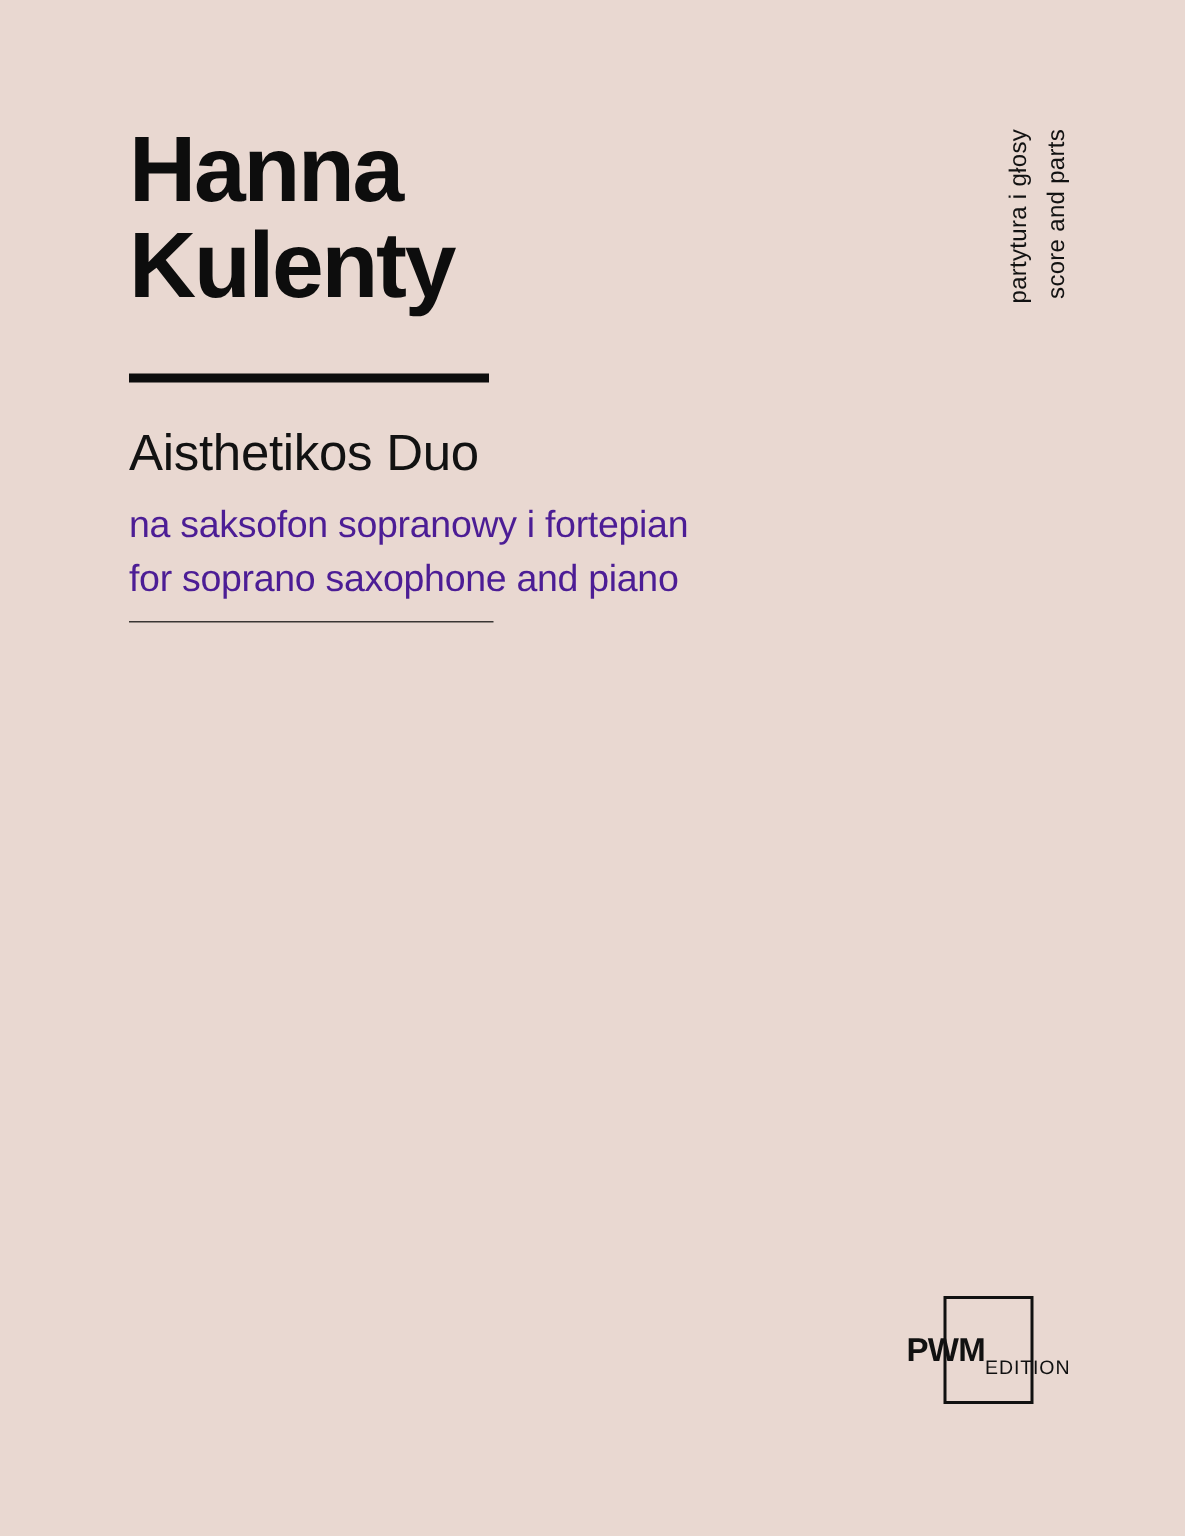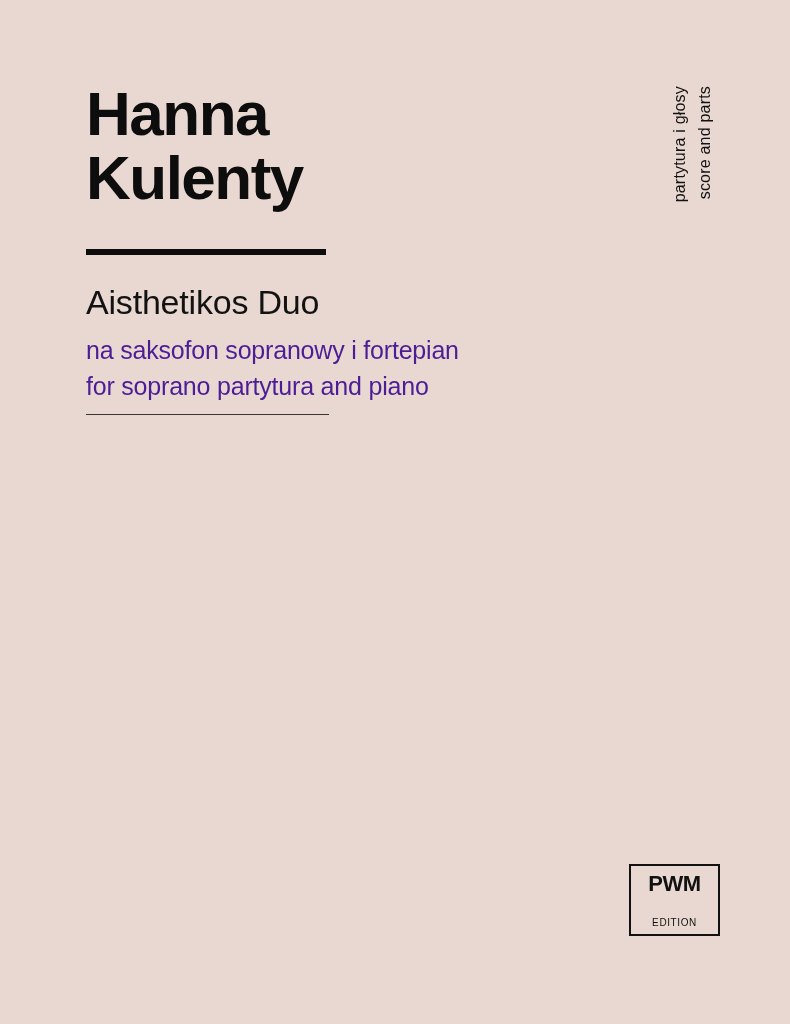--- a/index.html
+++ b/index.html
@@ -95,59 +95,58 @@
     color: #121212;
     margin-left: 7px;
     white-space: nowrap;
   }
 
   
   .logo {
     position: absolute;
     left: 629px;
     top: 864px;
-    width: 91px;
+    width: 60px;
     height: 72px;
     border: 2px solid #111111;
     box-sizing: border-box;
     display: flex;
-    flex-direction: column;
     align-items: center;
     justify-content: center;
   }
   .logo-main {
     font-weight: bold;
     font-size: 22px;
     letter-spacing: -0.5px;
     line-height: 1;
     color: #111111;
   }
   .logo-sub {
-    font-size: 10px;
+    font-size: 13px;
     letter-spacing: 0.6px;
     margin-top: 22px;
     color: #111111;
   }
 </style>
 </head>
 <body>
 
 <div class="page">
 
   <div class="composer">
     <div class="composer-line">Hanna</div>
     <div class="composer-line">Kulenty</div>
   </div>
 
   <div class="composer-rule"></div>
 
   <div class="title-block">
     <div class="work-title">Aisthetikos Duo</div>
     <div class="subtitle">na saksofon sopranowy i fortepian</div>
-    <div class="subtitle">for soprano partytura and piano</div>
+    <div class="subtitle">for soprano saxophone and piano</div>
   </div>
 
   <div class="title-rule"></div>
 
   <div class="side-text">
     <div class="side-line">partytura i głosy</div>
     <div class="side-line">score and parts</div>
   </div>
 
   <div class="logo">

